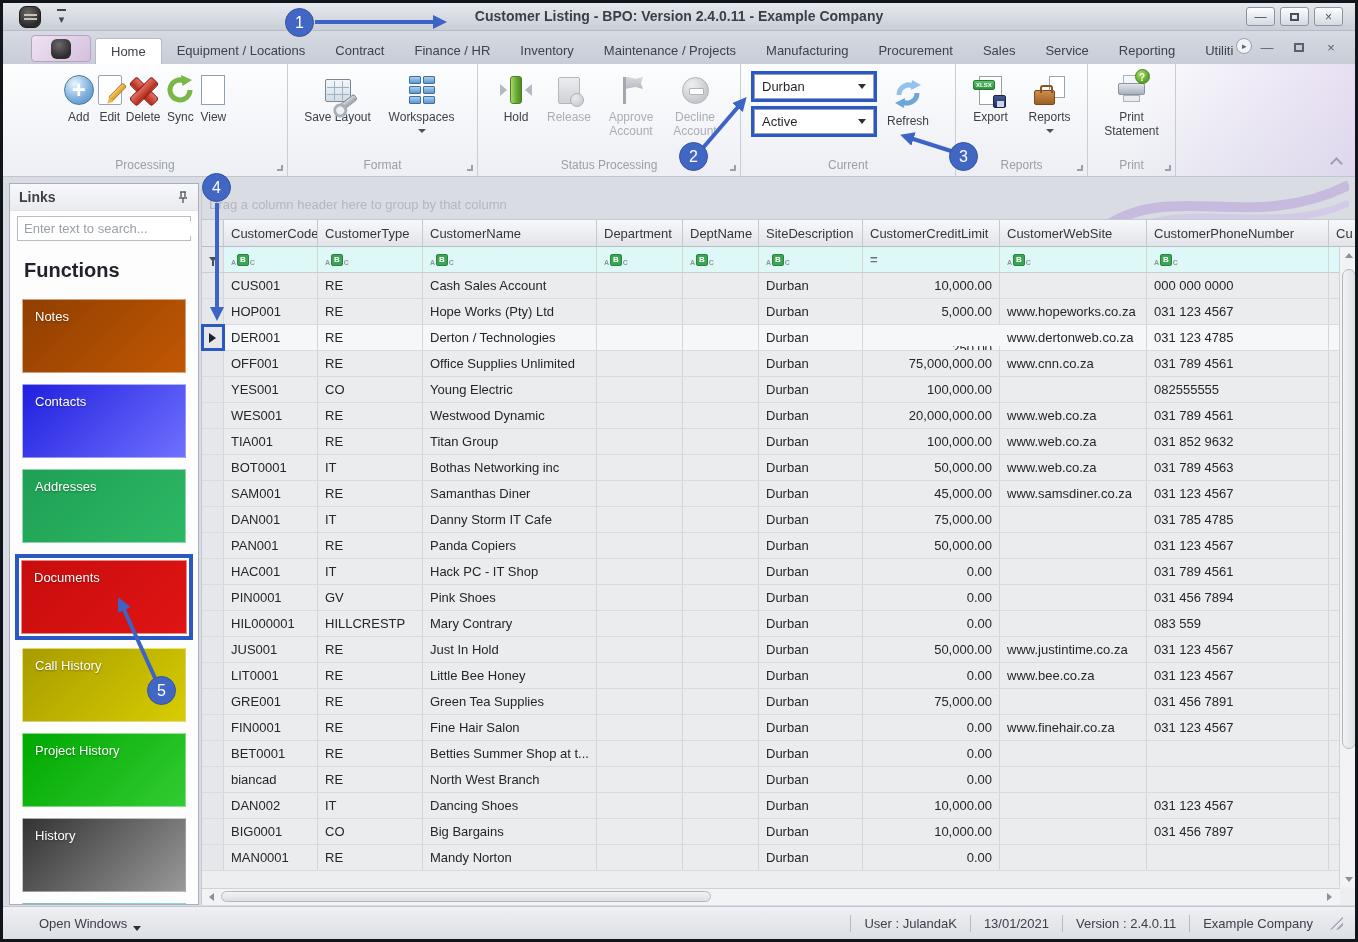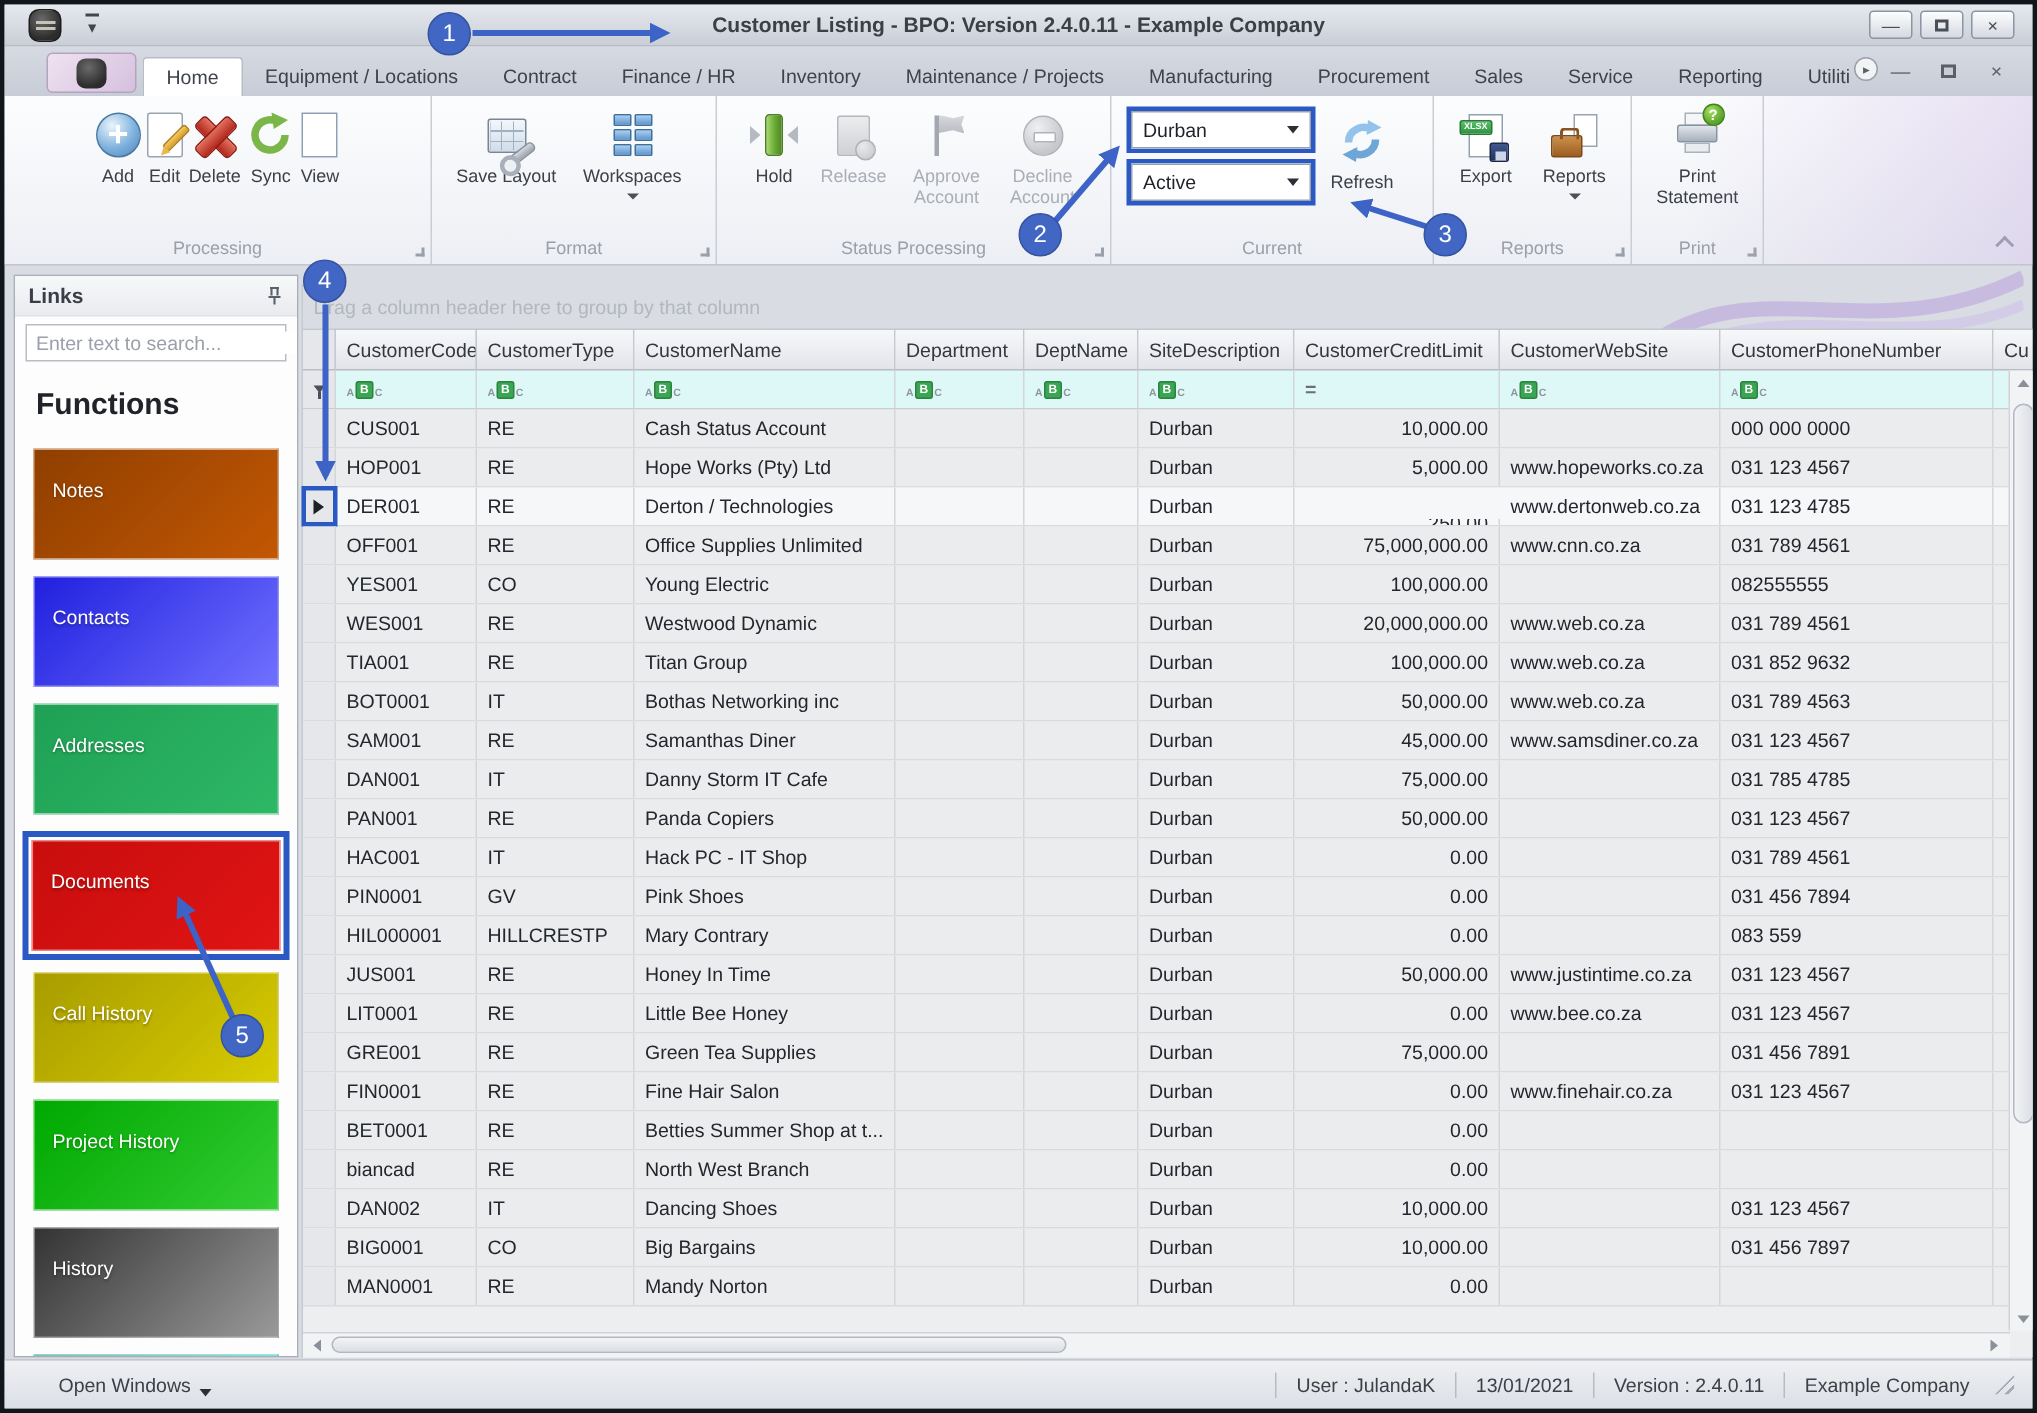--- a/index.html
+++ b/index.html
@@ -152,21 +152,21 @@
   .links-hdr { height:27px; display:flex; align-items:center; justify-content:space-between;
     padding:0 9px; font-weight:bold; font-size:14px; color:#3a3f47;
     background:linear-gradient(#f7f8fa,#e9ebef); border-bottom:1px solid #dfe2e7; }
   .search { margin:5px 7px 0; height:25px; border:1px solid #b7bcc5; background:#fff;
     display:flex; align-items:center; padding:0 6px; }
   .search input { flex:1; border:none; outline:none; font-size:13px; color:#41464e;
     font-family:"Liberation Sans", sans-serif; }
   .search input::placeholder { color:#9aa0a9; }
   .fn-title { font-weight:bold; font-size:20px; color:#202329; margin:18px 0 17px 14px; }
   .tile { height:74px; margin:0 12px 11px; color:#fff; font-size:13px;
-    padding:19px 0 0 12px; text-shadow:0 1px 2px rgba(0,0,0,.35); border:1px solid rgba(255,255,255,.5); }
+    padding:9px 0 0 12px; text-shadow:0 1px 2px rgba(0,0,0,.35); border:1px solid rgba(255,255,255,.5); }
   .tile.partial { height:16px; margin-bottom:0; padding-top:1px; }
   .tile-ann-wrap { border:4px solid #2b59c3; margin:0 5px 8px; padding:2px; }
   .tile-ann-wrap .tile { margin:0; }
 
   
   .grid { position:absolute; left:198px; top:186px; width:1157px; height:716px; border-left:1px solid #c6cad1; }
   .groupbar { height:30px; display:flex; align-items:center; padding-left:7px;
     font-size:13px; color:#b3b7be; }
   .gheader { display:flex; height:28px; position:relative; z-index:2; }
   .hcell { background:linear-gradient(#f7f8fa,#e2e4e9); border-top:1px solid #c4c8cf;
@@ -579,21 +579,21 @@
               <div class="c">C</div>
             </div>
           </div>
           <div class="fcell" style="flex: 1 1 0%; border-right: none;"></div>
         </div>
       <div>
           <div class="grow" style="width: 1138px;">
             <div class="dcell ind"></div>
             <div class="dcell" style="width: 94px; min-width: 94px;">CUS001</div>
             <div class="dcell" style="width: 105px; min-width: 105px;">RE</div>
-            <div class="dcell" style="width: 174px; min-width: 174px;">Cash Status Account</div>
+            <div class="dcell" style="width: 174px; min-width: 174px;">Cash Sales Account</div>
             <div class="dcell" style="width: 86px; min-width: 86px;"></div>
             <div class="dcell" style="width: 76px; min-width: 76px;"></div>
             <div class="dcell" style="width: 104px; min-width: 104px;">Durban</div>
             <div class="dcell num" style="width: 137px; min-width: 137px;">10,000.00</div>
             <div class="dcell" style="width: 147px; min-width: 147px;"></div>
             <div class="dcell" style="width: 182px; min-width: 182px;">000 000 0000</div>
             <div class="dcell" style="flex: 1 1 0%; border-right: none;"></div>
           </div>
           <div class="grow" style="width: 1138px;">
             <div class="dcell ind"></div>
@@ -763,21 +763,21 @@
             <div class="dcell" style="width: 104px; min-width: 104px;">Durban</div>
             <div class="dcell num" style="width: 137px; min-width: 137px;">0.00</div>
             <div class="dcell" style="width: 147px; min-width: 147px;"></div>
             <div class="dcell" style="width: 182px; min-width: 182px;">083 559</div>
             <div class="dcell" style="flex: 1 1 0%; border-right: none;"></div>
           </div>
           <div class="grow" style="width: 1138px;">
             <div class="dcell ind"></div>
             <div class="dcell" style="width: 94px; min-width: 94px;">JUS001</div>
             <div class="dcell" style="width: 105px; min-width: 105px;">RE</div>
-            <div class="dcell" style="width: 174px; min-width: 174px;">Honey In Time</div>
+            <div class="dcell" style="width: 174px; min-width: 174px;">Just In Hold</div>
             <div class="dcell" style="width: 86px; min-width: 86px;"></div>
             <div class="dcell" style="width: 76px; min-width: 76px;"></div>
             <div class="dcell" style="width: 104px; min-width: 104px;">Durban</div>
             <div class="dcell num" style="width: 137px; min-width: 137px;">50,000.00</div>
             <div class="dcell" style="width: 147px; min-width: 147px;">www.justintime.co.za</div>
             <div class="dcell" style="width: 182px; min-width: 182px;">031 123 4567</div>
             <div class="dcell" style="flex: 1 1 0%; border-right: none;"></div>
           </div>
           <div class="grow" style="width: 1138px;">
             <div class="dcell ind"></div>

